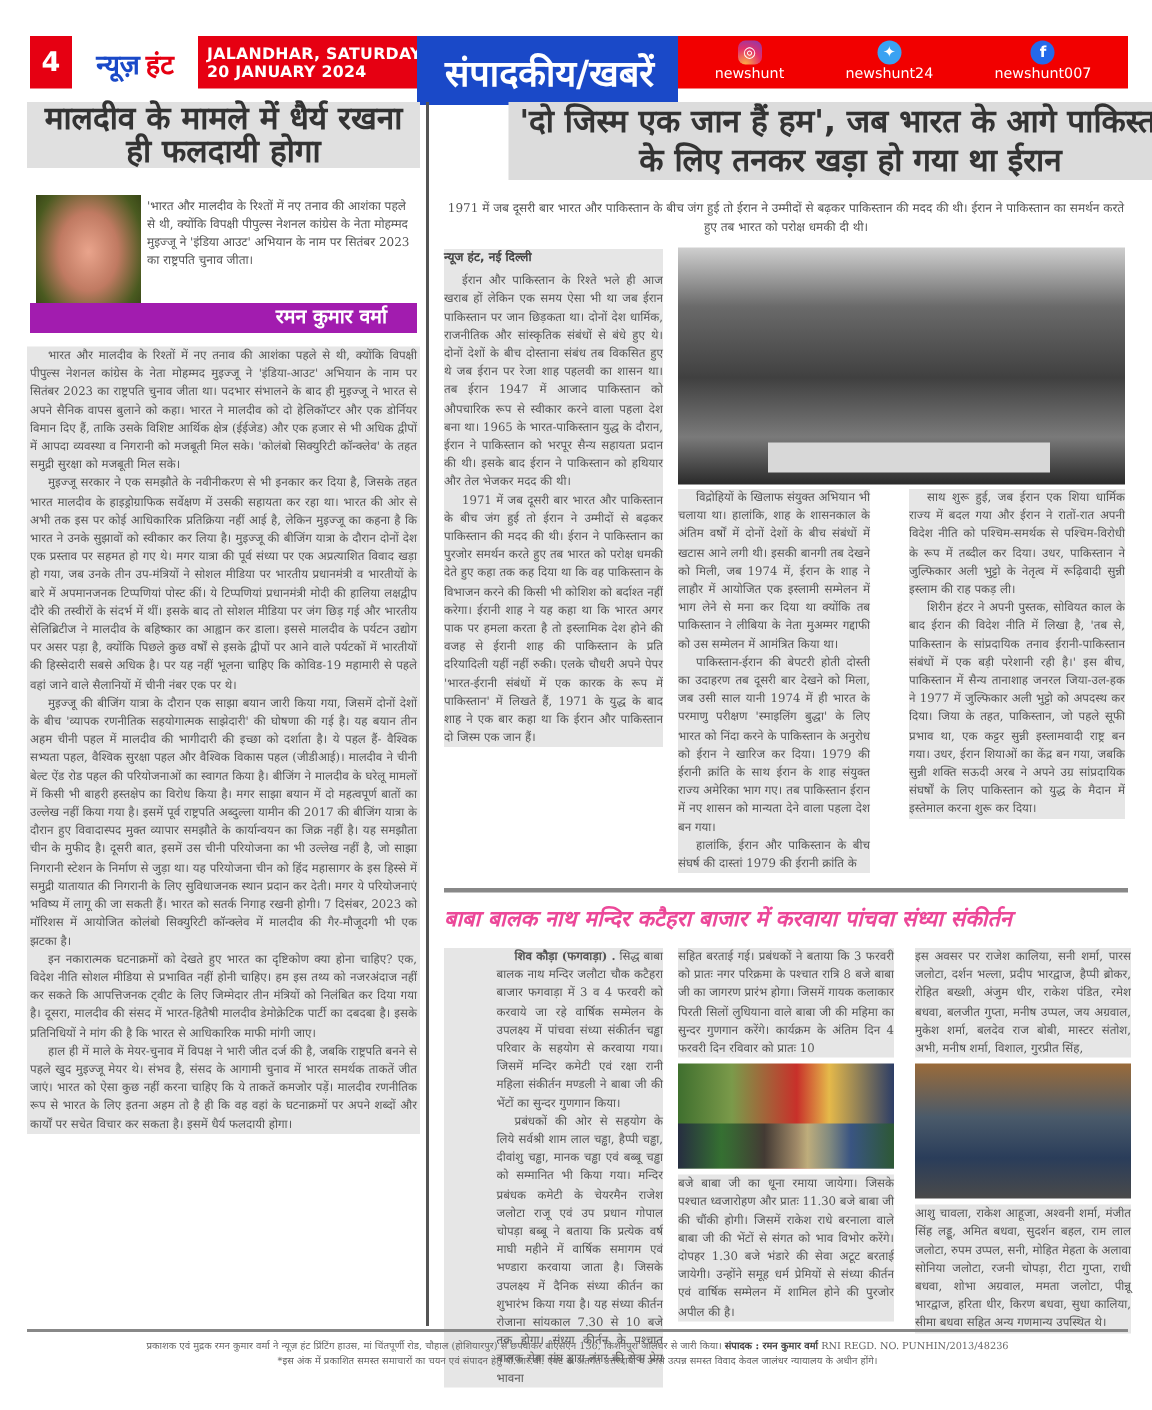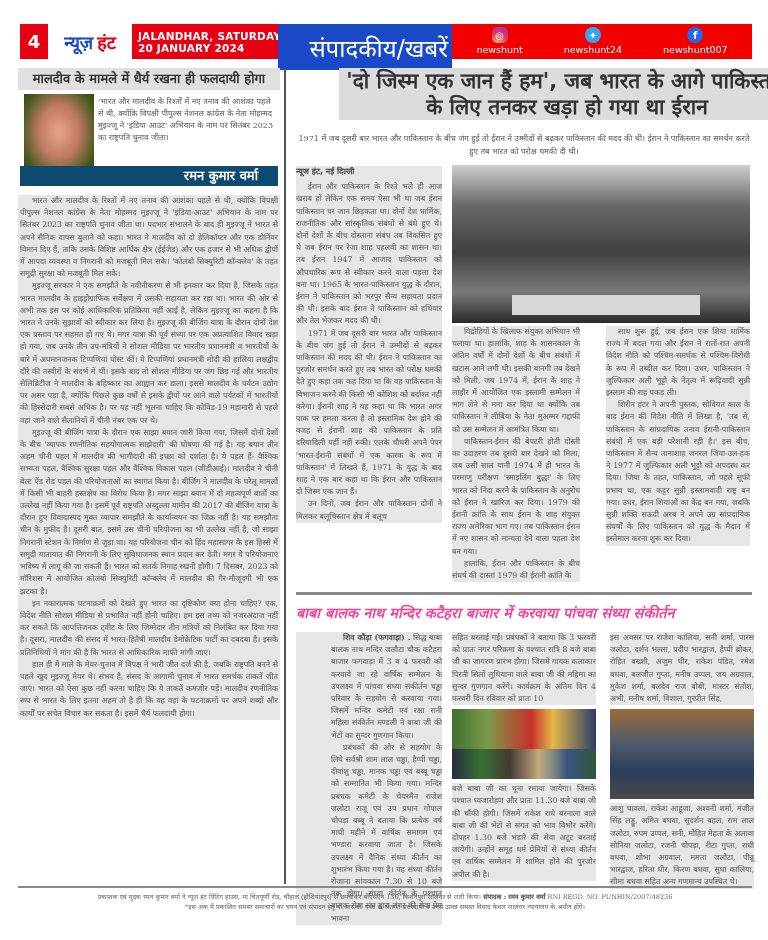--- a/index.html
+++ b/index.html
@@ -6,36 +6,36 @@
   html, body { width: 768px; height: 940px; background: #ffffff; overflow: hidden; }
   body { font-family: "DejaVu Serif", serif; color: #333; position: relative; }
 
   
   .masthead { position: absolute; top: 24px; left: 20px; width: 344px; height: 35px; display: flex; align-items: stretch; }
   .page-num { width: 28px; background: #e60012; color: #fff; font-family: "DejaVu Sans", sans-serif; font-weight: bold; font-size: 18px; display: flex; align-items: center; justify-content: center; }
   .brand { width: 84px; display: flex; align-items: center; justify-content: center; font-family: "DejaVu Sans", sans-serif; font-weight: bold; font-size: 18px; }
   .brand .b1 { color: #1a49c8; }
   .brand .b2 { color: #e60012; margin-left: 4px; }
   .dateline { flex: 1; background: #e60012; color: #fff; font-family: "DejaVu Sans", sans-serif; font-weight: bold; font-size: 10.5px; line-height: 12px; padding: 6px 0 0 6px; letter-spacing: 0.2px; }
-  .section-bar { position: absolute; top: 24px; left: 278px; width: 174px; height: 46px; background: #1a49c8; color: #fff; font-family: "DejaVu Sans", sans-serif; font-weight: normal; font-size: 24px; display: flex; align-items: center; justify-content: flex-end; padding-right: 4px; }
+  .section-bar { position: absolute; top: 24px; left: 278px; width: 174px; height: 46px; background: #1a49c8; color: #fff; font-family: "DejaVu Sans", sans-serif; font-weight: bold; font-size: 24px; display: flex; align-items: center; justify-content: flex-end; padding-right: 16px; }
   .social-bar { position: absolute; top: 24px; left: 452px; width: 300px; height: 35px; background: #f20000; display: flex; justify-content: space-around; align-items: flex-start; padding: 3px 4px 0; }
   .social { display: flex; flex-direction: column; align-items: center; }
   .social .ic { width: 16px; height: 16px; border-radius: 50%; display: flex; align-items: center; justify-content: center; color: #fff; font-size: 10px; font-weight: bold; font-family: "DejaVu Sans", sans-serif; }
   .ic.insta { background: radial-gradient(circle at 30% 100%, #fdb046 0%, #e1306c 55%, #833ab4 100%); border-radius: 5px; }
   .ic.tw { background: #3aa2f2; }
   .ic.fb { background: #2469ea; }
   .social .handle { color: #fff; font-family: "DejaVu Sans", sans-serif; font-size: 9.5px; margin-top: 1px; }
 
   
   .left-col { position: absolute; top: 68px; left: 18px; width: 262px; }
-  .op-title { font-family: "DejaVu Sans", sans-serif; font-weight: bold; font-size: 13px; line-height: 22px; text-align: center; color: #333; background: #e0e0e0; }
-  .op-head { position: relative; height: 95px; margin-top: 4px; }
+  .op-title { font-family: "DejaVu Sans", sans-serif; font-weight: bold; font-size: 21px; line-height: 22px; text-align: center; color: #333; background: #e0e0e0; }
+  .op-head { position: relative; height: 95px; margin-top: 18px; }
   .author-photo { position: absolute; left: 6px; top: 0; width: 70px; height: 84px; background: radial-gradient(ellipse at 50% 45%, #e9a48c 0%, #c07a62 40%, #4a5a20 75%, #2d3a10 100%); }
   .intro { position: absolute; left: 80px; top: 2px; width: 180px; font-size: 8px; line-height: 12px; color: #555; }
-  .author-bar { position: absolute; left: 2px; top: 72px; width: 258px; height: 20px; background: #0c4a6e; color: #fff; font-family: "DejaVu Sans", sans-serif; font-weight: bold; font-size: 13px; text-align: right; padding-right: 20px; line-height: 20px; }
+  .author-bar { position: absolute; left: 2px; top: 72px; width: 258px; height: 20px; background: #a21caf; color: #fff; font-family: "DejaVu Sans", sans-serif; font-weight: bold; font-size: 13px; text-align: right; padding-right: 20px; line-height: 20px; }
   .body-text { font-size: 7.8px; line-height: 12.2px; text-align: justify; color: #555; background: #e6e6e6; }
   .body-text p { text-indent: 12px; }
   .left-col .body-text { margin-top: 6px; padding: 0 2px; }
   .vrule { position: absolute; top: 68px; left: 284px; width: 2px; height: 816px; background: #555; }
 
   
   .main-title { position: absolute; top: 68px; left: 296px; width: 456px; font-family: "DejaVu Sans", sans-serif; font-weight: bold; font-size: 21px; line-height: 26px; color: #333; background: #dcdcdc; text-align: center; margin-left: 43px; }
   .main-sub { position: absolute; top: 132px; left: 298px; width: 452px; font-size: 8px; line-height: 13px; color: #555; text-align: center; }
   .main-col1 { position: absolute; top: 166px; left: 296px; width: 146px; }
   .main-photo { position: absolute; top: 165px; left: 452px; width: 298px; height: 158px; background: linear-gradient(180deg, #cfcfcf 0%, #6a6a6a 25%, #404040 55%, #7a7a7a 80%, #2a2a2a 100%); }
@@ -105,21 +105,20 @@
 </div>
 <div class="vrule"></div>
 
 <h1 class="main-title">'दो जिस्म एक जान हैं हम', जब भारत के आगे पाकिस्तान के लिए तनकर खड़ा हो गया था ईरान</h1>
 <div class="main-sub">1971 में जब दूसरी बार भारत और पाकिस्तान के बीच जंग हुई तो ईरान ने उम्मीदों से बढ़कर पाकिस्तान की मदद की थी। ईरान ने पाकिस्तान का समर्थन करते हुए तब भारत को परोक्ष धमकी दी थी।</div>
 
 <div class="main-col1 body-text">
   <div class="byline">न्यूज हंट, नई दिल्ली</div>
   <p>ईरान और पाकिस्तान के रिश्ते भले ही आज खराब हों लेकिन एक समय ऐसा भी था जब ईरान पाकिस्तान पर जान छिड़कता था। दोनों देश धार्मिक, राजनीतिक और सांस्कृतिक संबंधों से बंधे हुए थे। दोनों देशों के बीच दोस्ताना संबंध तब विकसित हुए थे जब ईरान पर रेजा शाह पहलवी का शासन था। तब ईरान 1947 में आजाद पाकिस्तान को औपचारिक रूप से स्वीकार करने वाला पहला देश बना था। 1965 के भारत-पाकिस्तान युद्ध के दौरान, ईरान ने पाकिस्तान को भरपूर सैन्य सहायता प्रदान की थी। इसके बाद ईरान ने पाकिस्तान को हथियार और तेल भेजकर मदद की थी।</p>
   <p>1971 में जब दूसरी बार भारत और पाकिस्तान के बीच जंग हुई तो ईरान ने उम्मीदों से बढ़कर पाकिस्तान की मदद की थी। ईरान ने पाकिस्तान का पुरजोर समर्थन करते हुए तब भारत को परोक्ष धमकी देते हुए कहा तक कह दिया था कि वह पाकिस्तान के विभाजन करने की किसी भी कोशिश को बर्दाश्त नहीं करेगा। ईरानी शाह ने यह कहा था कि भारत अगर पाक पर हमला करता है तो इस्लामिक देश होने की वजह से ईरानी शाह की पाकिस्तान के प्रति दरियादिली यहीं नहीं रुकी। एलके चौधरी अपने पेपर 'भारत-ईरानी संबंधों में एक कारक के रूप में पाकिस्तान' में लिखते हैं, 1971 के युद्ध के बाद शाह ने एक बार कहा था कि ईरान और पाकिस्तान दो जिस्म एक जान हैं।</p>
-  <p>उन दिनों, जब ईरान और पाकिस्तान दोनों ने मिलकर बलूचिस्तान क्षेत्र में बलूच</p>
 </div>
 <div class="main-photo">
   <div class="table"></div>
 </div>
 <div class="main-col2 body-text">
   <p>विद्रोहियों के खिलाफ संयुक्त अभियान भी चलाया था। हालांकि, शाह के शासनकाल के अंतिम वर्षों में दोनों देशों के बीच संबंधों में खटास आने लगी थी। इसकी बानगी तब देखने को मिली, जब 1974 में, ईरान के शाह ने लाहौर में आयोजित एक इस्लामी सम्मेलन में भाग लेने से मना कर दिया था क्योंकि तब पाकिस्तान ने लीबिया के नेता मुअम्मर गद्दाफी को उस सम्मेलन में आमंत्रित किया था।</p>
   <p>पाकिस्तान-ईरान की बेपटरी होती दोस्ती का उदाहरण तब दूसरी बार देखने को मिला, जब उसी साल यानी 1974 में ही भारत के परमाणु परीक्षण 'स्माइलिंग बुद्धा' के लिए भारत को निंदा करने के पाकिस्तान के अनुरोध को ईरान ने खारिज कर दिया। 1979 की ईरानी क्रांति के साथ ईरान के शाह संयुक्त राज्य अमेरिका भाग गए। तब पाकिस्तान ईरान में नए शासन को मान्यता देने वाला पहला देश बन गया।</p>
   <p>हालांकि, ईरान और पाकिस्तान के बीच संघर्ष की दास्तां 1979 की ईरानी क्रांति के</p>
 </div>
 <div class="main-col3 body-text">
@@ -143,16 +142,16 @@
   <div class="body-text">इस अवसर पर राजेश कालिया, सनी शर्मा, पारस जलोटा, दर्शन भल्ला, प्रदीप भारद्वाज, हैप्पी ब्रोकर, रोहित बख्शी, अंजुम धीर, राकेश पंडित, रमेश बधवा, बलजीत गुप्ता, मनीष उप्पल, जय अग्रवाल, मुकेश शर्मा, बलदेव राज बोबी, मास्टर संतोश, अभी, मनीष शर्मा, विशाल, गुरप्रीत सिंह,</div>
   <div class="lphoto2"></div>
   <div class="body-text">आशु चावला, राकेश आहूजा, अश्वनी शर्मा, मंजीत सिंह लड्डू, अमित बधवा, सुदर्शन बहल, राम लाल जलोटा, रुपम उप्पल, सनी, मोहित मेहता के अलावा सोनिया जलोटा, रजनी चोपड़ा, रीटा गुप्ता, राधी बधवा, शोभा अग्रवाल, ममता जलोटा, पीन्नू भारद्वाज, हरिता धीर, किरण बधवा, सुधा कालिया, सीमा बधवा सहित अन्य गणमान्य उपस्थित थे।</div>
 </div>
 
 <div class="footer-rule"></div>
 <div class="imprint">
   <div>
     <span>प्रकाशक एवं मुद्रक रमन कुमार वर्मा ने न्यूज़ हंट प्रिंटिंग हाउस, मां चिंतपूर्णी रोड, चौहाल (होशियारपुर) से छपवाकर बीएसएन 136, किशनपुरा जालंधर से जारी किया।</span>
     <b>संपादक : रमन कुमार वर्मा</b>
-    <span>RNI REGD. NO. PUNHIN/2007/48236</span>
+    <span>RNI REGD. NO. PUNHIN/2013/48236</span>
   </div>
   <div>*इस अंक में प्रकाशित समस्त समाचारों का चयन एवं संपादन हेतु पी.आर.बी. एक्ट के अंतर्गत उत्तरदायी व उनसे उत्पन्न समस्त विवाद केवल जालंधर न्यायालय के अधीन होंगे।</div>
 </div>
 
 </body></html>

